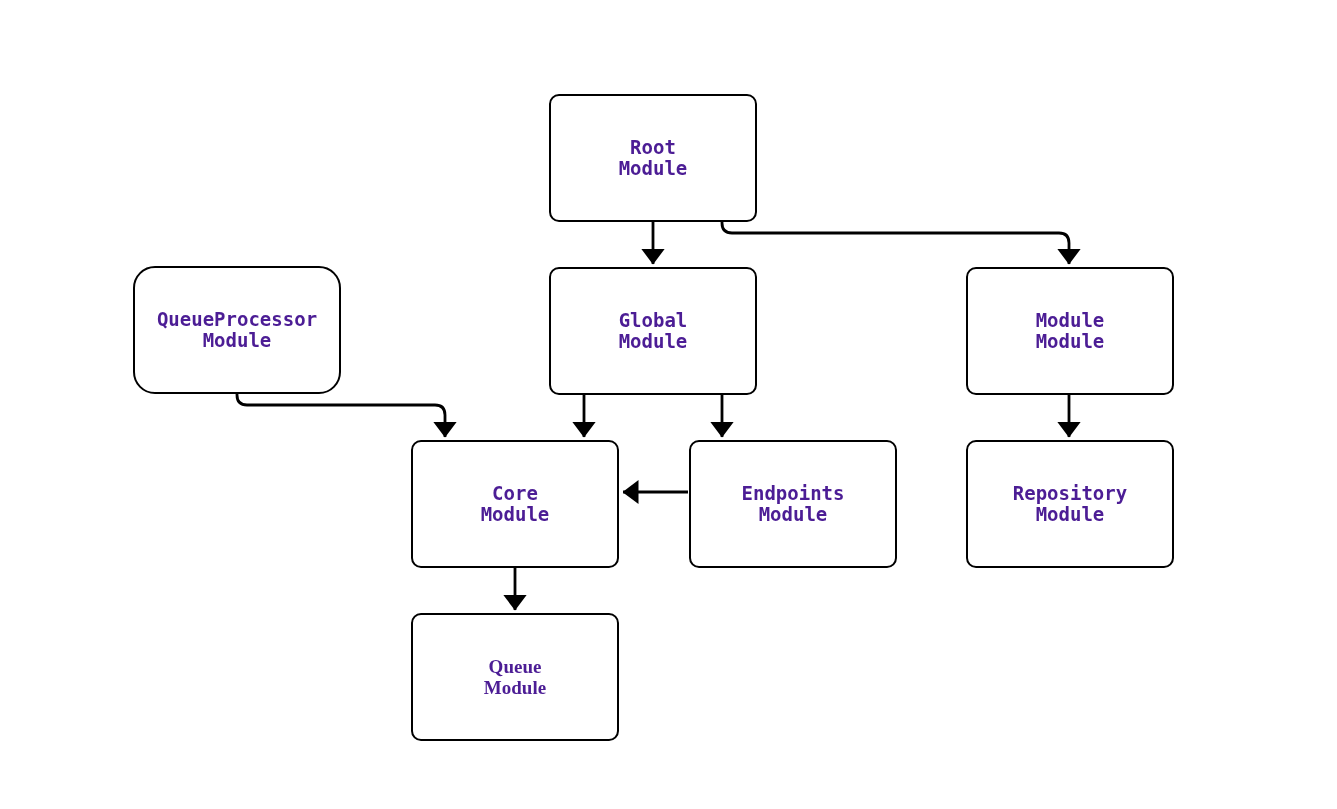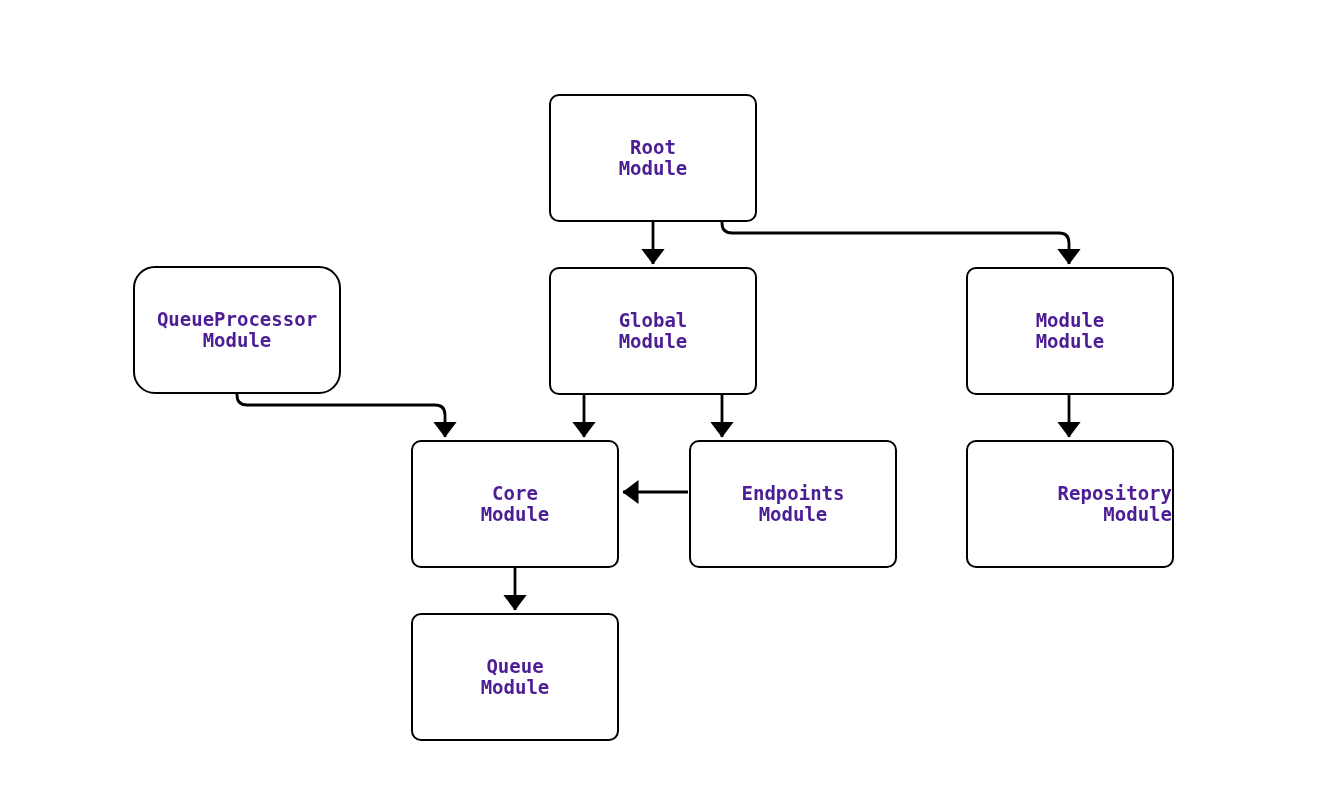--- a/index.html
+++ b/index.html
@@ -51,22 +51,22 @@
     line-height: 21px;
   }
   .node-line { display: block; white-space: pre; }
 
   .pos-root           { left: 549px; top: 94px;  }
   .pos-queueprocessor { left: 133px; top: 266px; border-radius: 22px; }
   .pos-server         { left: 549px; top: 267px; }
   .pos-global         { left: 966px; top: 267px; }
   .pos-core           { left: 411px; top: 440px; }
   .pos-endpoints      { left: 689px; top: 440px; }
-  .pos-repository     { left: 966px; top: 440px; align-items: flex-end; }
-  .pos-queue          { left: 411px; top: 613px; }
+  .pos-repository     { left: 966px; top: 440px; }
+  .pos-queue          { left: 411px; top: 613px; font-family: Liberation Serif, serif; }
 </style>
 </head>
 <body>
 
 <div class="diagram">
 
   <svg class="edges-layer" width="1337" height="809" viewBox="0 0 1337 809" xmlns="http://www.w3.org/2000/svg">
     <defs>
       <marker id="arrowhead" viewBox="0 0 16 24" refX="15.5" refY="12" markerWidth="16" markerHeight="24" markerUnits="userSpaceOnUse" orient="auto">
         <path class="arrowhead-shape" d="M0,0 L16,12 L0,24 Z"></path>

